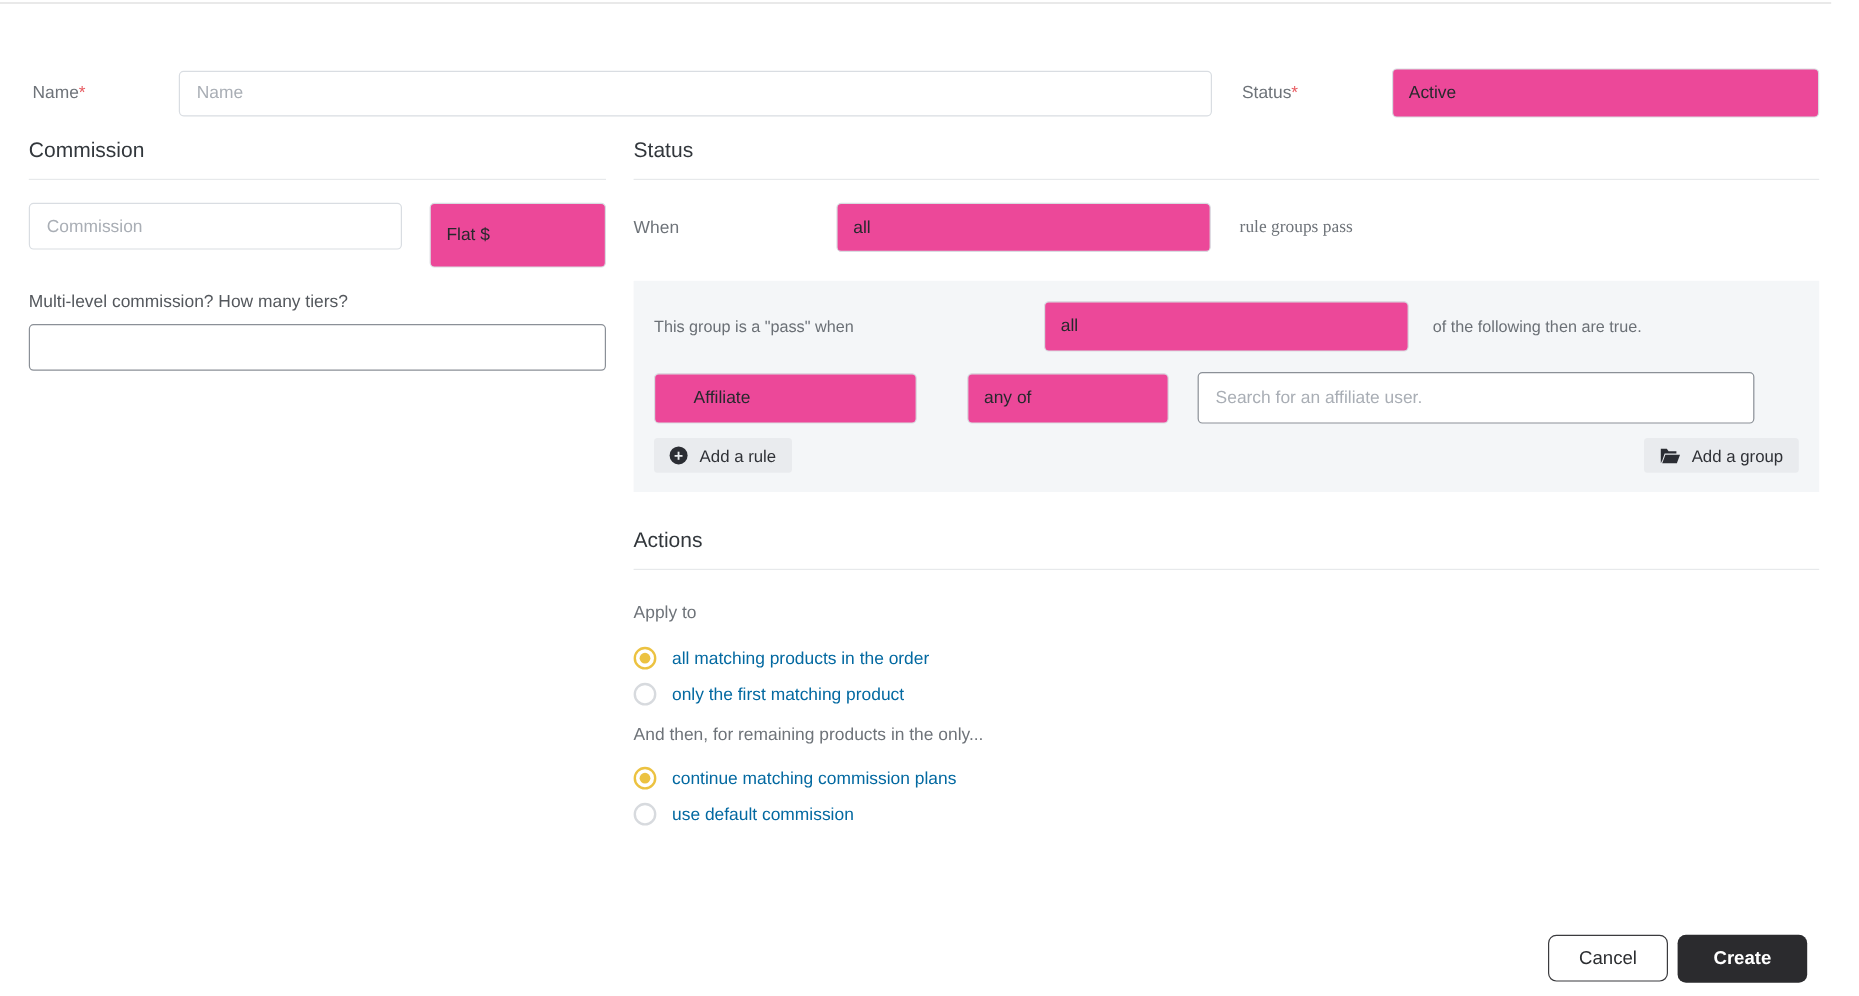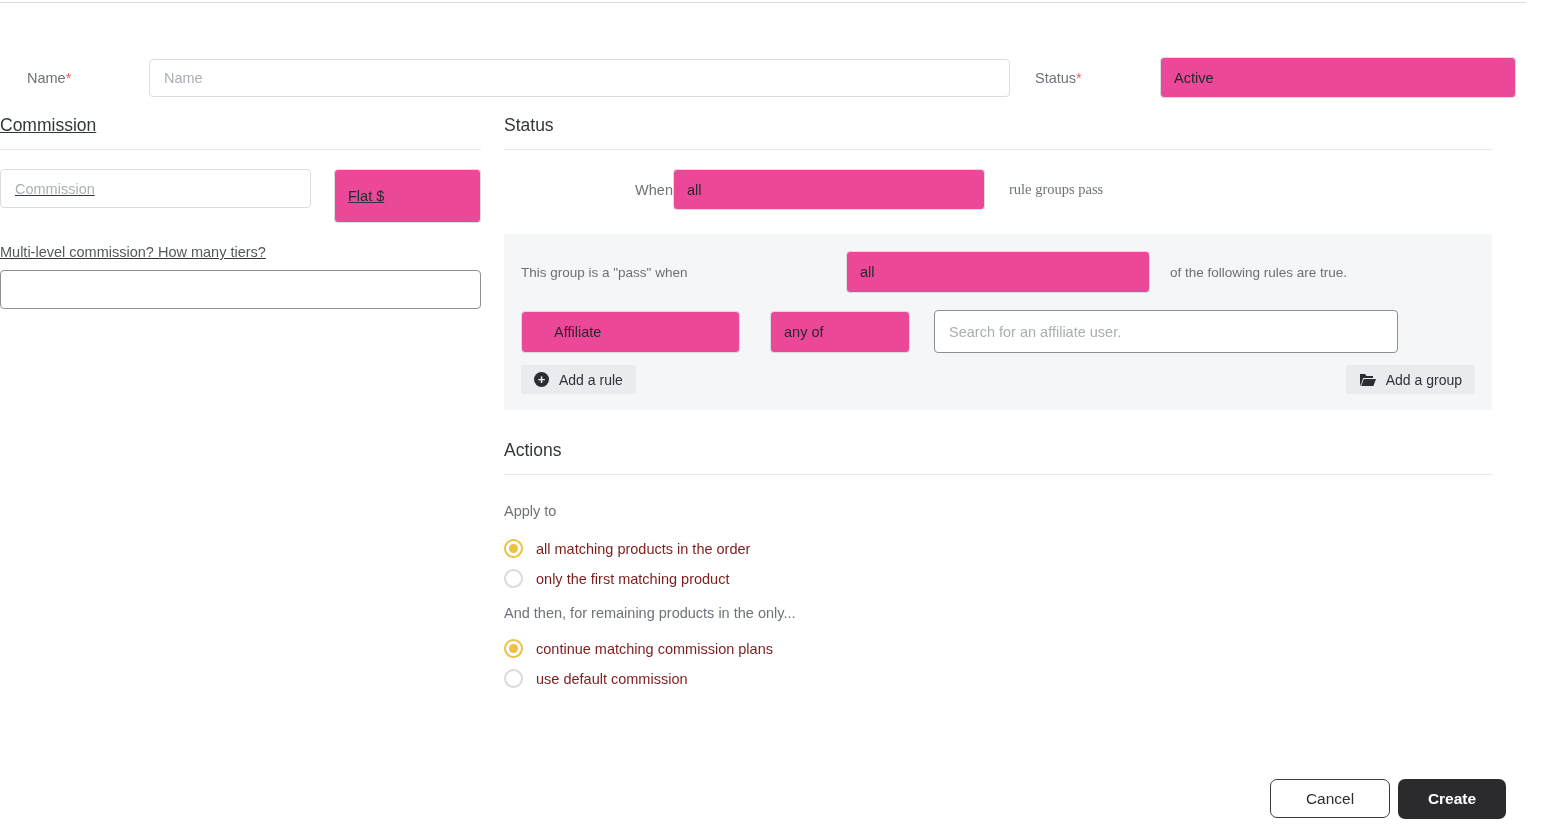--- a/index.html
+++ b/index.html
@@ -26,45 +26,45 @@
 
   
   .row-top { display: flex; align-items: center; margin: 0; position: absolute; top: 57px; left: 0; width: 100%; }
   .lbl-name { margin-left: 27px; width: 122px; }
   .inp-name { width: 861px; height: 38px; }
   .lbl-status { margin-left: 25px; width: 125px; }
   .sel-status { width: 356px; height: 41px; }
 
   
   .cols { position: absolute; top: 112px; left: 0; display: flex; }
-  .col-left { width: 481px; text-decoration: underline; }
+  .col-left { margin-left: 24px; width: 481px; }
   .col-right { margin-left: 23px; width: 988px; }
 
   h2.section { font-size: 17.5px; font-weight: 400; color: #32373c; line-height: 26px; }
   .divider { border-top: 1px solid #e7e9eb; margin-top: 11px; }
 
   .comm-row { display: flex; margin-top: 19px; }
   .inp-commission { width: 311px; height: 39px; }
   .sel-flat { width: 147px; height: 54px; margin-left: 23px; }
   .tiers-label { margin-top: 21px; font-size: 14.5px; color: #54585d; }
   .inp-tiers { margin-top: 10px; width: 481px; height: 39px; }
 
   .when-row { display: flex; align-items: center; margin-top: 19px; height: 41px; }
-  .when-lbl { width: 169px; text-align: right; }
+  .when-lbl { width: 169px; }
   .sel-when { width: 312px; height: 41px; }
   .when-suffix { margin-left: 24px; font-family: Liberation Serif, serif; }
 
   .group { margin-top: 24px; background: #f4f6f8; padding: 17px 17px 16px 17px; }
   .grp-row1 { display: flex; align-items: center; height: 42px; }
   .grp-prefix { width: 325px; font-size: 13.5px; color: #6b7076; }
   .sel-match { width: 304px; height: 42px; }
   .grp-suffix { margin-left: 20px; font-size: 13.5px; color: #6b7076; }
   .grp-row2 { display: flex; align-items: center; margin-top: 17px; }
   .sel-field { width: 219px; height: 42px; padding-left: 32px; }
-  .sel-op { width: 140px; height: 42px; margin-left: 30px; }
+  .sel-op { width: 168px; height: 42px; margin-left: 42px; }
   .inp-search { width: 464px; height: 43px; margin-left: 24px; }
   .grp-row3 { display: flex; justify-content: space-between; margin-top: 12px; }
   .gbtn {
     display: inline-flex; align-items: center; gap: 10px; height: 29px; padding: 0 13px;
     background: #e9ebee; border: none; border-radius: 3px; cursor: pointer;
     font-family: inherit; font-size: 14px; color: #2f3136;
   }
   .plus-circ {
     width: 15px; height: 15px; border-radius: 50%; background: #2b2d33; color: #e9ebee;
     display: inline-flex; align-items: center; justify-content: center;
@@ -78,26 +78,26 @@
   .radio-row { display: flex; align-items: center; margin-bottom: 11px; cursor: pointer; }
   .radio {
     width: 19px; height: 19px; border-radius: 50%; border: 2px solid #d7dade; background: #fff;
     margin-right: 13px; flex: 0 0 auto; position: relative;
   }
   .radio.selected { border-color: #ecc240; }
   .radio.selected::after {
     content: ""; position: absolute; left: 3px; top: 3px; width: 9px; height: 9px;
     border-radius: 50%; background: #ecc240;
   }
-  .radio-lbl { font-size: 14.5px; color: #7f1d1d; }
+  .radio-lbl { font-size: 14.5px; color: #0369a1; }
   .then-lbl { margin-top: 17px; font-size: 14.5px; color: #6e7379; }
 
   .footer { position: absolute; top: 779px; right: 43px; display: flex; gap: 8px; }
   .btn-cancel {
-    width: 120px; height: 39px; background: #fff; border: 1.5px solid #3b3b3e; border-radius: 7px;
+    width: 100px; height: 39px; background: #fff; border: 1.5px solid #3b3b3e; border-radius: 7px;
     font-family: inherit; font-size: 15.5px; color: #2c2e31; cursor: pointer;
   }
   .btn-create {
     width: 108px; height: 40px; background: #2b2b2e; border: none; border-radius: 7px;
     font-family: inherit; font-size: 15.5px; font-weight: bold; color: #ffffff; cursor: pointer;
   }
 </style>
 </head>
 <body>
 
@@ -129,21 +129,21 @@
     <div class="when-row">
       <div class="lbl when-lbl">When</div>
       <div class="selbox sel-when">all</div>
       <div class="lbl when-suffix">rule groups pass</div>
     </div>
 
     <div class="group">
       <div class="grp-row1">
         <div class="grp-prefix">This group is a "pass" when</div>
         <div class="selbox sel-match">all</div>
-        <div class="grp-suffix">of the following rules are true.</div>
+        <div class="grp-suffix">of the following then are true.</div>
       </div>
       <div class="grp-row2">
         <div class="selbox sel-field">Affiliate</div>
         <div class="selbox sel-op">any of</div>
         <input class="tinput dark-border inp-search" type="text" placeholder="Search for an affiliate user." style="">
       </div>
       <div class="grp-row3">
         <button class="gbtn">
           <span class="plus-circ">+</span>
           <span>Add a rule</span>

